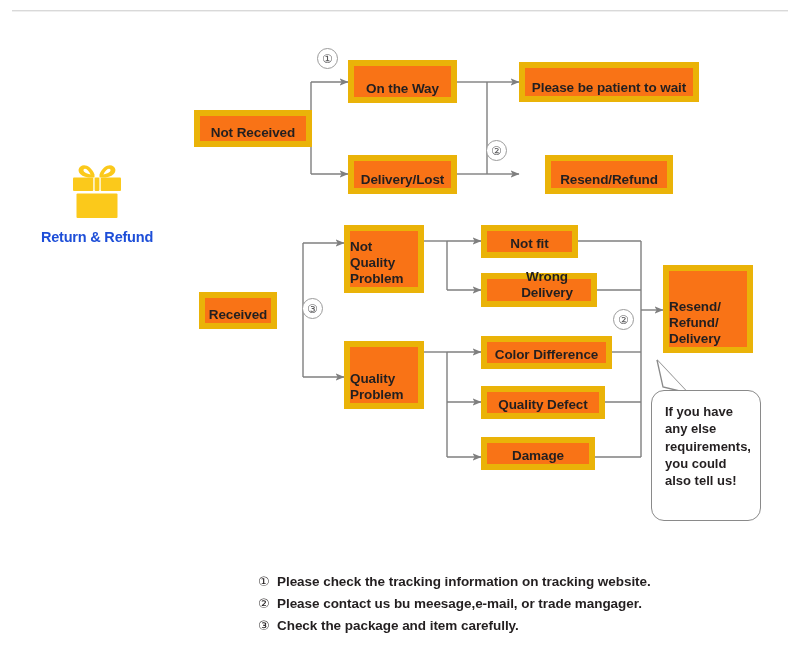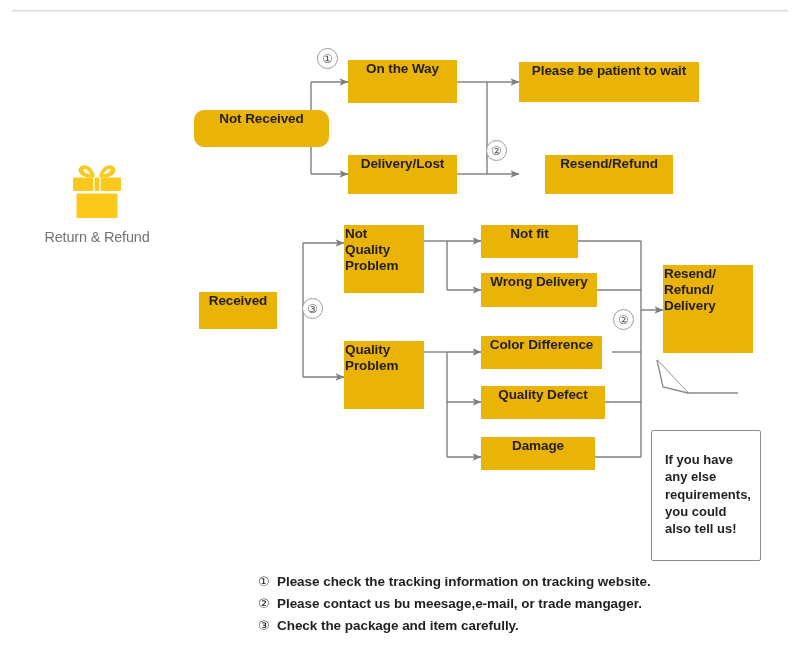--- a/index.html
+++ b/index.html
@@ -36,24 +36,24 @@
     position: absolute;
     left: 0; top: 0;
     width: 800px;
     height: 660px;
     pointer-events: none;
   }
   
   .node {
     position: absolute;
     box-sizing: border-box;
-    border: 1px solid #eab308;
-    background: #eab308;
+    border: 6px solid #eab308;
+    background: #f97316;
     display: flex;
-    align-items: flex-start;
+    align-items: flex-end;
     font-size: 13.5px;
     font-weight: bold;
     letter-spacing: -0.1px;
     color: #231f20;
     line-height: 1.18;
   }
   .node.center { justify-content: center; text-align: center; }
   .node.left   { justify-content: flex-start; text-align: left; }
   .node .nlabel { white-space: pre-line; }
 
@@ -80,42 +80,41 @@
     position: absolute;
     left: 18px;
     top: 160px;
     width: 158px;
     text-align: center;
   }
   .brand svg { display: block; margin: 0 auto; }
   .brand-label {
     margin-top: 9px;
     font-size: 14.5px;
-    font-weight: normal;
-    color: #737373;
+    font-weight: bold;
+    color: #1d4ed8;
     letter-spacing: -0.2px;
   }
 
   
   .bubble {
     position: absolute;
     left: 651px;
     top: 390px;
     width: 110px;
     height: 131px;
     box-sizing: border-box;
     border: 1px solid #8a8a8a;
-    border-radius: 2px;
+    border-radius: 13px;
     background: #ffffff;
-    padding: 20px 0 0 13px;
+    padding: 12px 0 0 13px;
     font-size: 13px;
     font-weight: bold;
     line-height: 1.33;
     color: #231f20;
-    margin-top: 40px;
   }
   .bubble .btext { white-space: pre-line; }
   .bubble-tail {
     position: absolute;
     left: 634px;
     top: 356px;
     width: 120px;
     height: 46px;
     pointer-events: none;
   }
@@ -208,21 +207,21 @@
         <rect x="8" y="17.5" width="20.3" height="13.5" rx="1"></rect>
         <rect x="35.7" y="17.5" width="20.3" height="13.5" rx="1"></rect>
         <rect x="29.6" y="17.5" width="4.8" height="13.5" rx="1"></rect>
 
         <rect x="11.5" y="33.5" width="41" height="24.5" rx="1"></rect>
       </g>
     </svg>
     <div class="brand-label">Return &amp; Refund</div>
   </div>
 
-  <div class="node center" style="left:194px; top:110px; width:135px; height:37px;border-radius:10px;">
+  <div class="node center" style="left:194px; top:110px; width:118px; height:37px;">
     <span class="nlabel">Not Received</span>
   </div>
 
   <div class="marker" style="left:317px; top:48px;">①</div>
 
   <div class="node center" style="left:348px; top:60px; width:109px; height:43px;">
     <span class="nlabel">On the Way</span>
   </div>
 
   <div class="node center" style="left:348px; top:155px; width:109px; height:39px;">
@@ -253,25 +252,25 @@
 
   <div class="node left" style="left:344px; top:341px; width:80px; height:68px;">
     <span class="nlabel">Quality
 Problem</span>
   </div>
 
   <div class="node center" style="left:481px; top:225px; width:97px; height:33px;">
     <span class="nlabel">Not fit</span>
   </div>
 
-  <div class="node center" style="left:481px; top:273px; width:116px; height:34px;">
+  <div class="node center" style="left:481px; top:273px; width:116px; height:34px;padding-left:16px;">
     <span class="nlabel">Wrong Delivery</span>
   </div>
 
-  <div class="node center" style="left:481px; top:336px; width:121px; height:33px;">
+  <div class="node center" style="left:481px; top:336px; width:131px; height:33px;">
     <span class="nlabel">Color Difference</span>
   </div>
 
   <div class="node center" style="left:481px; top:386px; width:124px; height:33px;">
     <span class="nlabel">Quality Defect</span>
   </div>
 
   <div class="node center" style="left:481px; top:437px; width:114px; height:33px;">
     <span class="nlabel">Damage</span>
   </div>

